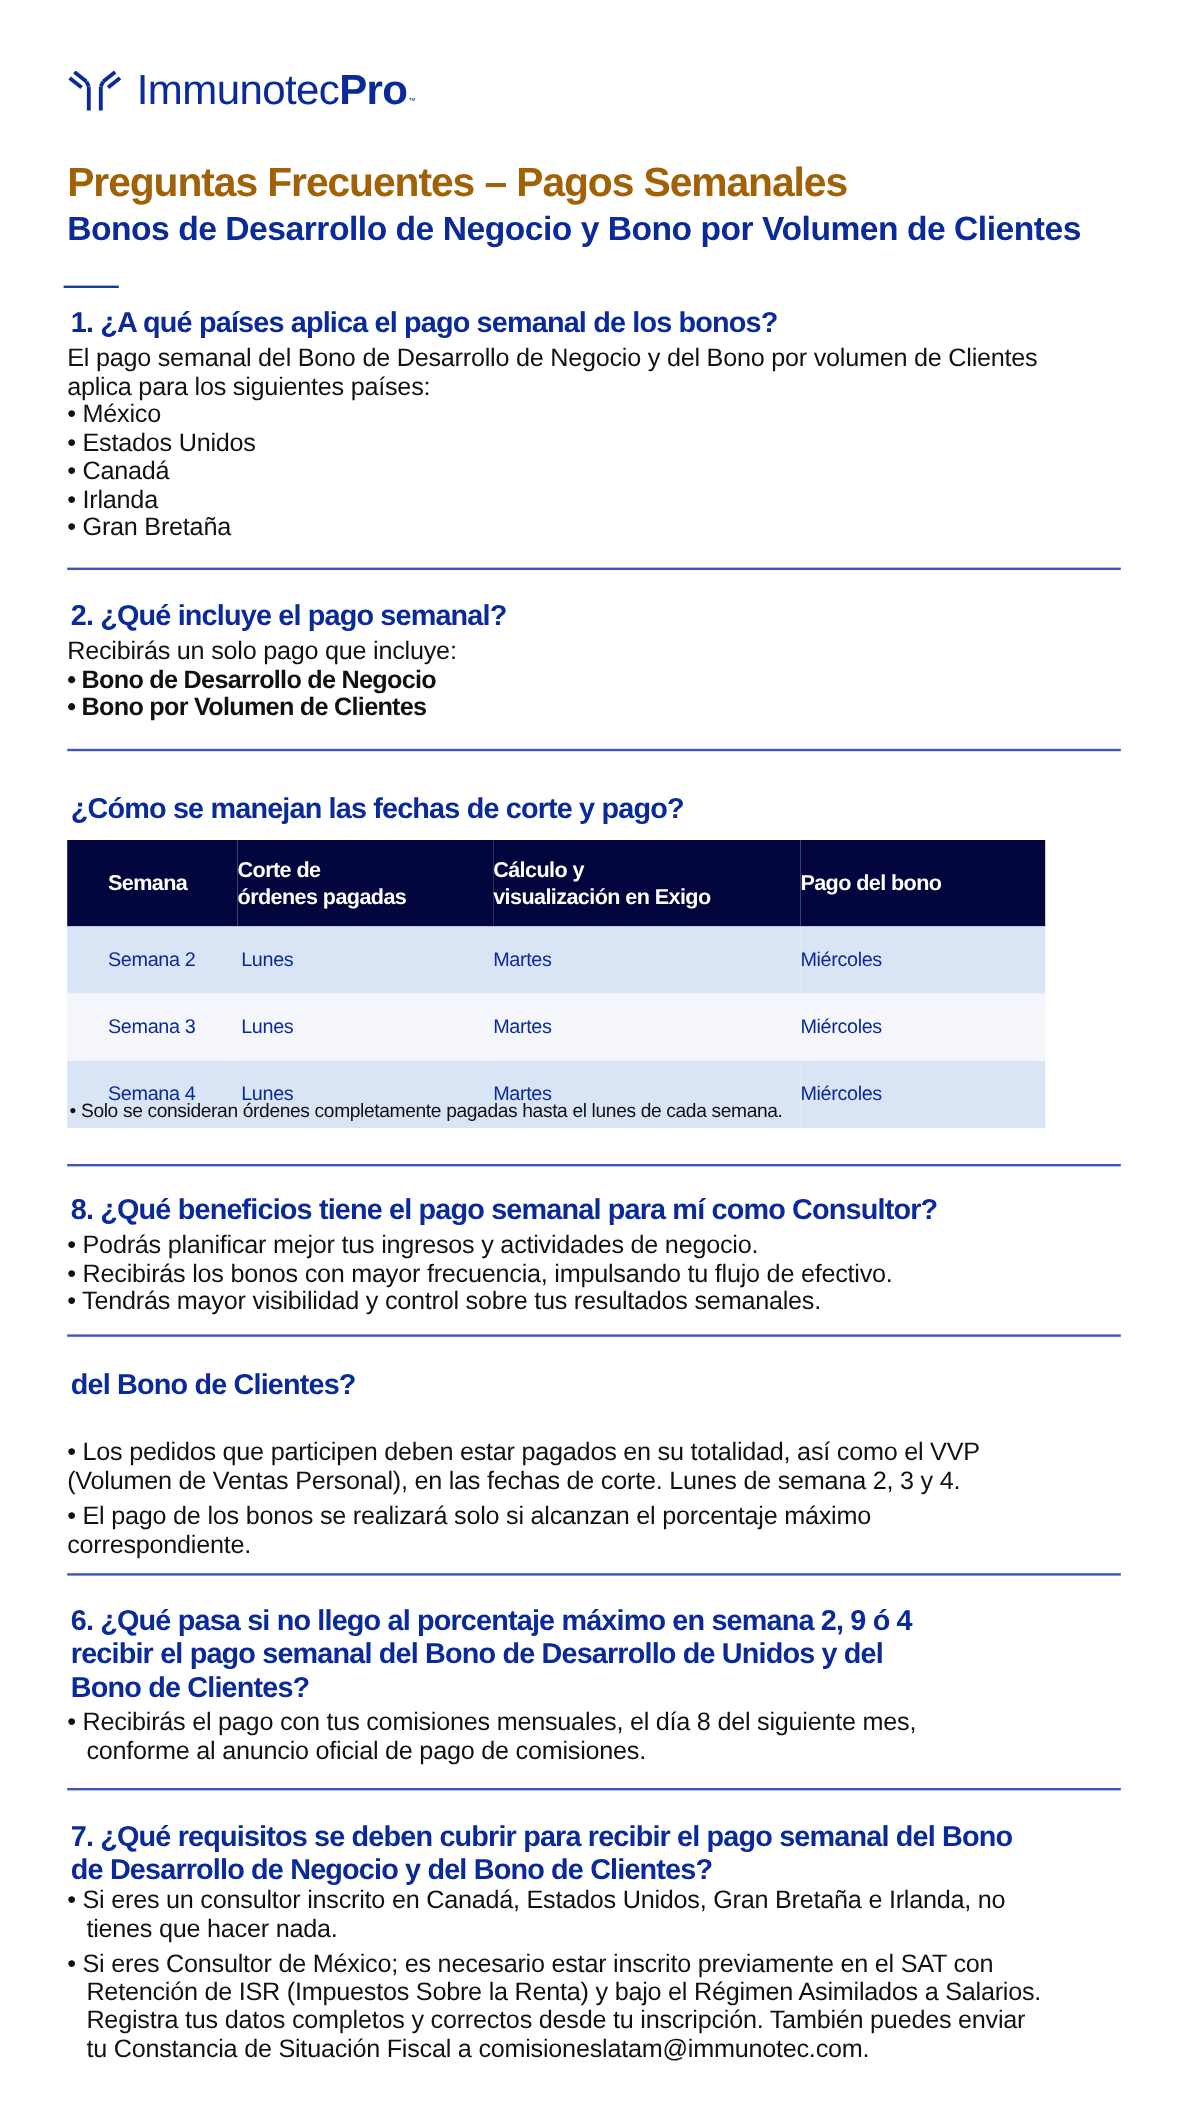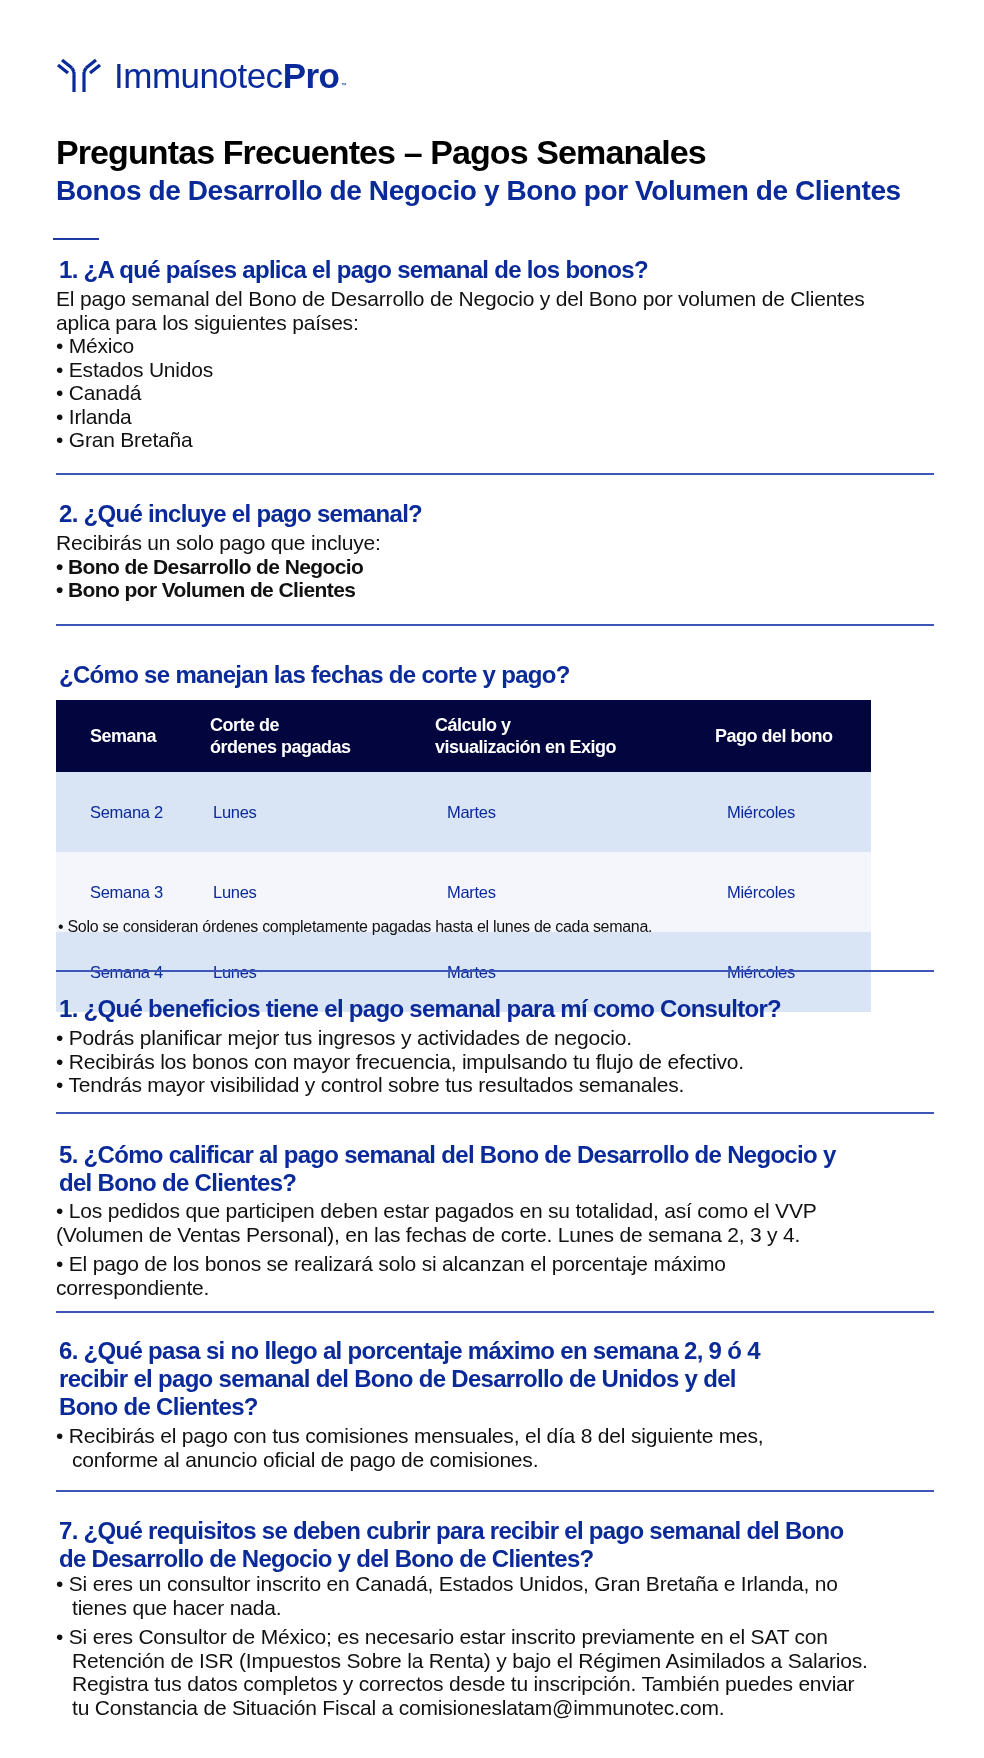--- a/index.html
+++ b/index.html
@@ -6,34 +6,34 @@
     body {
       width: 984px; height: 1758px; position: relative; overflow: hidden;
       font-family: "Liberation Sans", sans-serif; color: #111111;
     }
     .logo { position: absolute; left: 56px; top: 56px; height: 40px; display: flex; align-items: center; }
     .logo svg { width: 46px; height: 34px; }
     .logo-text { font-size: 35px; color: #0a2a9a; letter-spacing: -0.5px; margin-left: 12px; line-height: 40px; }
     .logo-text .pro { font-weight: bold; }
     .logo-tm { font-size: 6px; color: #0a2a9a; align-self: flex-end; margin-bottom: 8px; margin-left: 1px; }
 
-    .title { position: absolute; left: 56px; top: 133px; font-size: 34px; font-weight: bold; color: #000000; letter-spacing: -0.9px; margin: 0; white-space: nowrap; }
+    .title { position: absolute; left: 56px; top: 133px; font-size: 34px; font-weight: bold; color: #a16207; letter-spacing: -0.9px; margin: 0; white-space: nowrap; }
     .subtitle { position: absolute; left: 56px; top: 175px; font-size: 28px; color: #0a2a9a; letter-spacing: -0.4px; margin: 0; white-space: nowrap; }
     .short-rule { position: absolute; left: 53px; top: 238px; width: 46px; height: 2px; background: #1c3aa0; }
 
     .rule { position: absolute; left: 56px; width: 878px; height: 2px; background: #3d57b8; }
 
     .q { position: absolute; left: 56px; font-size: 24px; font-weight: bold; color: #0a2a9a; letter-spacing: -0.7px; line-height: 28px; margin: 3px; width: 880px; }
     .body-text { position: absolute; left: 56px; font-size: 21px; line-height: 23.5px; color: #111; width: 880px; margin: 0; letter-spacing: -0.2px; }
     .body-text .li { display: block; }
     .bold { font-weight: bold; letter-spacing: -0.6px; }
 
     table.sched { position: absolute; left: 56px; top: 700px; width: 815px; border-collapse: collapse; }
     table.sched th { background: #02053e; color: #ffffff; font-size: 18px; font-weight: bold; text-align: left; height: 72px; padding: 0; line-height: 22px; letter-spacing: -0.5px; }
-    table.sched td { font-size: 16.5px; color: #0a2a9a; height: 56px; padding: 12px; letter-spacing: -0.3px; }
+    table.sched td { font-size: 16.5px; color: #0a2a9a; height: 56px; padding: 0; letter-spacing: -0.3px; }
     table.sched tr.r0 td, table.sched tr.r2 td { background: #d9e4f4; }
     table.sched tr.r1 td { background: #f4f6fc; }
     .c0 { padding-left: 34px !important; width: 108px; }
     .c1 { padding-left: 0 !important; width: 210px; }
     .c2 { width: 256px; }
     .c3 { }
     td.c1 { padding-left: 3px !important; }
     .note { position: absolute; left: 58px; top: 918px; font-size: 16px; color: #111; letter-spacing: -0.3px; margin: 0; }
     .indent { padding-left: 16px; }
   </style>
@@ -113,31 +113,30 @@
       <td class="c2">Martes</td>
       <td class="c3">Miércoles</td>
     </tr>
   </tbody>
 </table>
 
 <p class="note">•  Solo se consideran órdenes completamente pagadas hasta el lunes de cada semana.</p>
 
 <div class="rule" style="top:970px;"></div>
 
-<h3 class="q" style="top:992px;">1. ¿Qué beneficios tiene el pago semanal para mí como Consultor?</h3>
+<h3 class="q" style="top:992px;">8. ¿Qué beneficios tiene el pago semanal para mí como Consultor?</h3>
 <div class="body-text" style="top:1026px;">
   <span class="li">• Podrás planificar mejor tus ingresos y actividades de negocio.</span>
   <span class="li">• Recibirás los bonos con mayor frecuencia, impulsando tu flujo de efectivo.</span>
   <span class="li">• Tendrás mayor visibilidad y control sobre tus resultados semanales.</span>
 </div>
 
 <div class="rule" style="top:1112px;"></div>
 
 <h3 class="q" style="top:1138px;">
-  <span class="li" style="display:block;">5. ¿Cómo calificar al pago semanal del Bono de Desarrollo de Negocio y</span>
   <span class="li" style="display:block;">del Bono de Clientes?</span>
 </h3>
 <div class="body-text" style="top:1199px;">
   <span class="li">•    Los pedidos que participen deben estar pagados en su totalidad, así como el VVP</span>
   <span class="li">(Volumen de Ventas Personal), en las fechas de corte. Lunes de semana 2, 3 y 4.</span>
   <span class="li" style="margin-top:6px;">•    El pago de los bonos se realizará solo si alcanzan el porcentaje máximo</span>
   <span class="li">correspondiente.</span>
 </div>
 
 <div class="rule" style="top:1311px;"></div>

